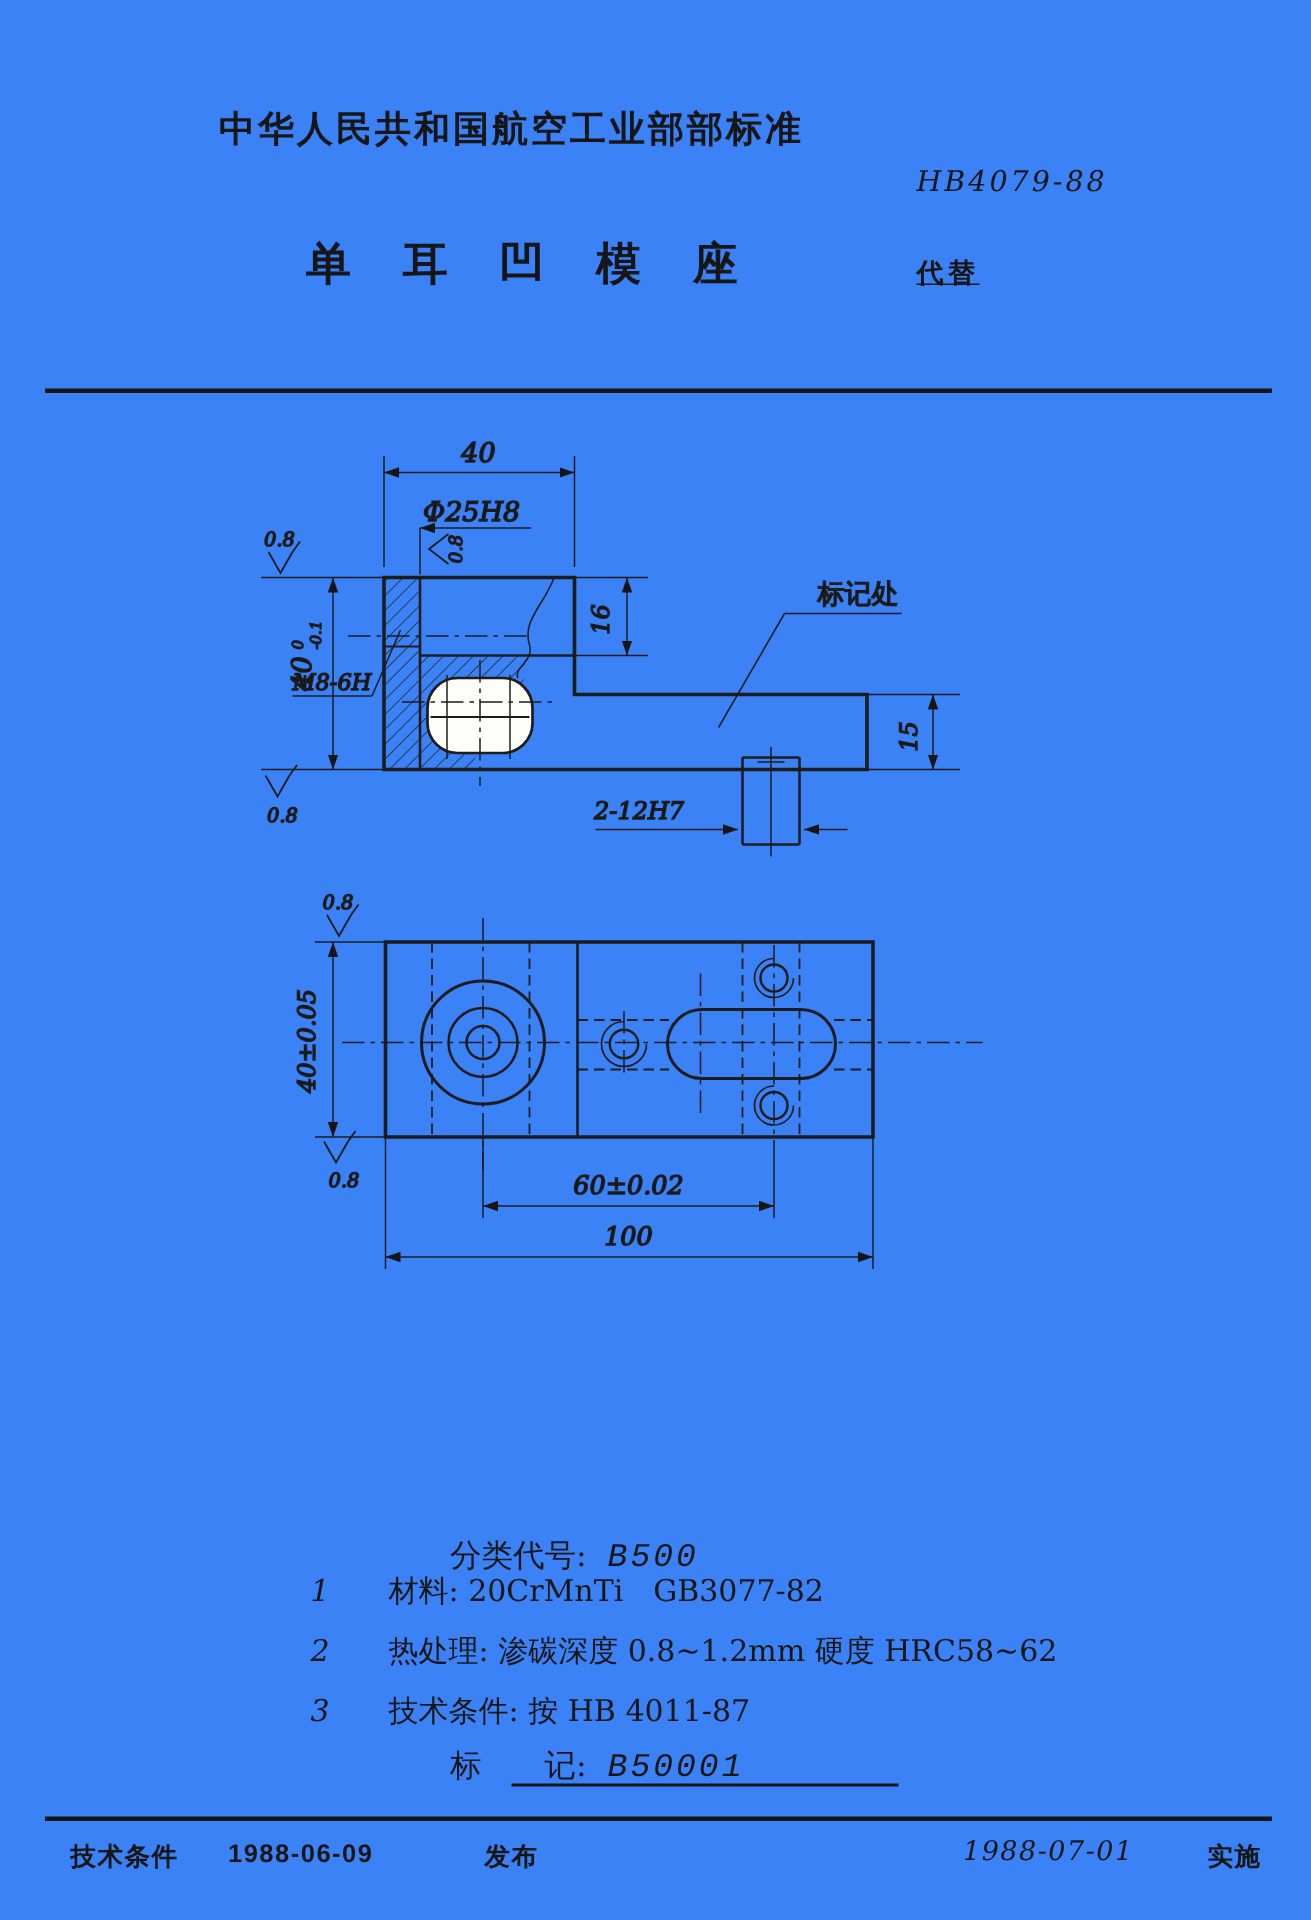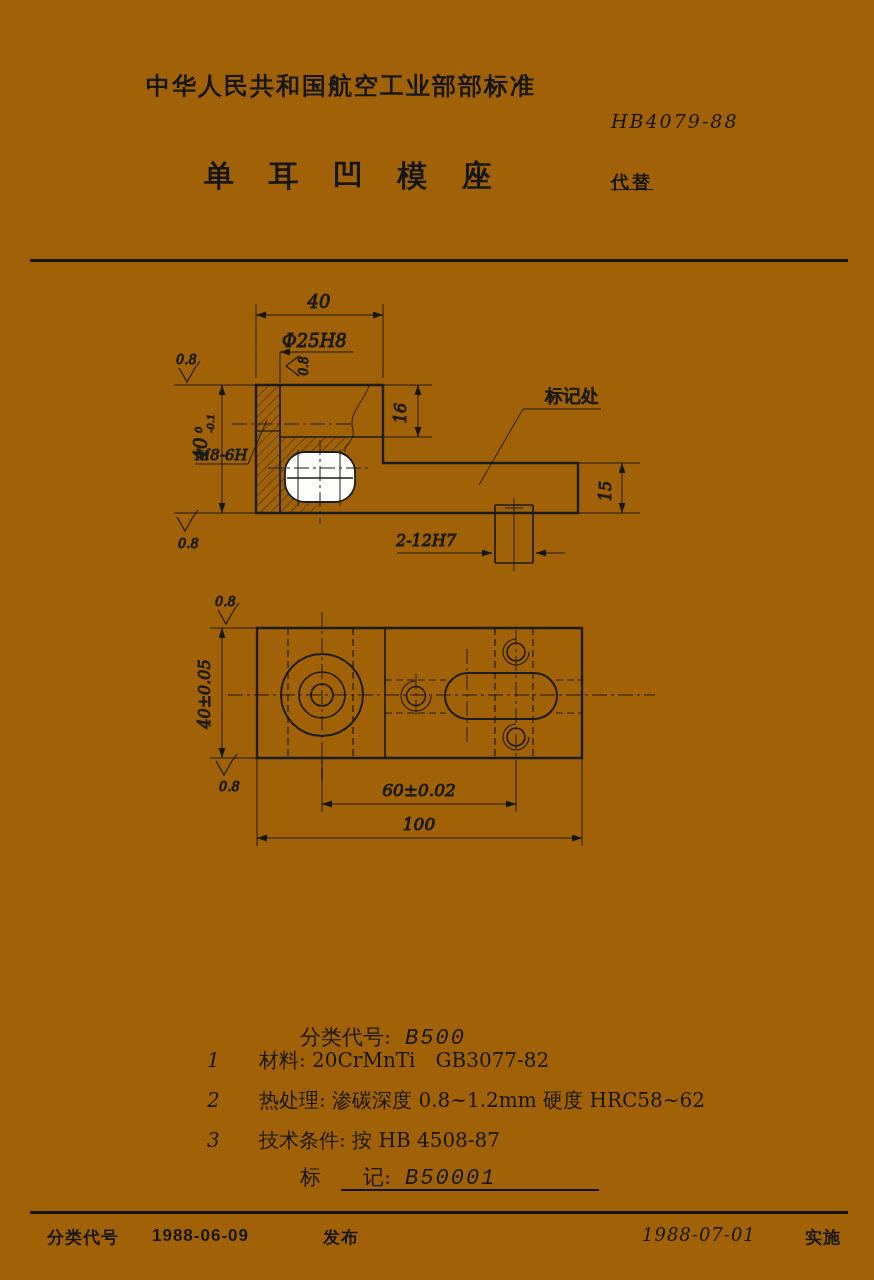--- a/index.html
+++ b/index.html
@@ -1,18 +1,18 @@
 <!DOCTYPE html>
 <html><head>
 <meta charset="utf-8">
 <style>
   html,body{margin:0;padding:0;background:#e8e8e4;}
   .page{
     position:relative;width:874px;height:1280px;margin:0 auto;
-    background:#a16207;color:#161616;overflow:hidden;
+    background:#3b82f6;color:#161616;overflow:hidden;
     font-family:"Liberation Sans",sans-serif;
   }
   .abs{position:absolute;}
   .hw{font-family:"DejaVu Serif",serif;font-style:italic;}
   .cjk-hw{font-family:"DejaVu Serif",serif;}
   .rule{position:absolute;background:#141414;}
   .hdr{font-weight:bold;font-size:24px;letter-spacing:2px;}
   .stdno{font-size:19px;letter-spacing:2px;}
   .doc-title{font-size:30px;letter-spacing:12px;font-weight:bold;}
   .repl{font-size:18px;font-weight:bold;letter-spacing:3px;}
@@ -214,25 +214,25 @@
     <div class="row">
       <span class="no">1</span>
       <span class="txt">材料: 20CrMnTi　GB3077-82</span>
     </div>
     <div class="row">
       <span class="no">2</span>
       <span class="txt">热处理: 渗碳深度 0.8~1.2mm 硬度 HRC58~62</span>
     </div>
     <div class="row">
       <span class="no">3</span>
-      <span class="txt">技术条件: 按 HB 4508-87</span>
+      <span class="txt">技术条件: 按 HB 4011-87</span>
     </div>
   </div>
 
   <div class="rule" style="left:341px;top:1189px;width:258px;height:2px;"></div>
   <div class="rule" style="left:30px;top:1211px;width:818px;height:3px;"></div>
-  <div class="abs ft" style="left:47px;top:1226px;">分类代号</div>
+  <div class="abs ft" style="left:47px;top:1226px;">技术条件</div>
   <div class="abs ftdate" style="left:152px;top:1226px;">1988-06-09</div>
   <div class="abs ft" style="left:323px;top:1226px;">发布</div>
   <div class="abs ftdate-hw" style="left:642px;top:1224px;">1988-07-01</div>
   <div class="abs ft" style="left:805px;top:1226px;">实施</div>
 
 </div>
 
 </body></html>

